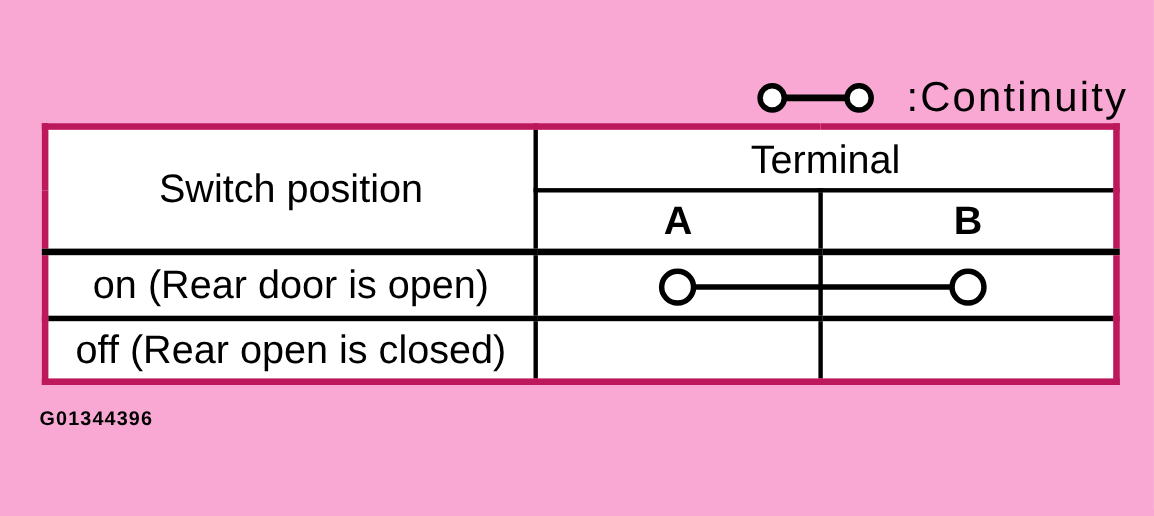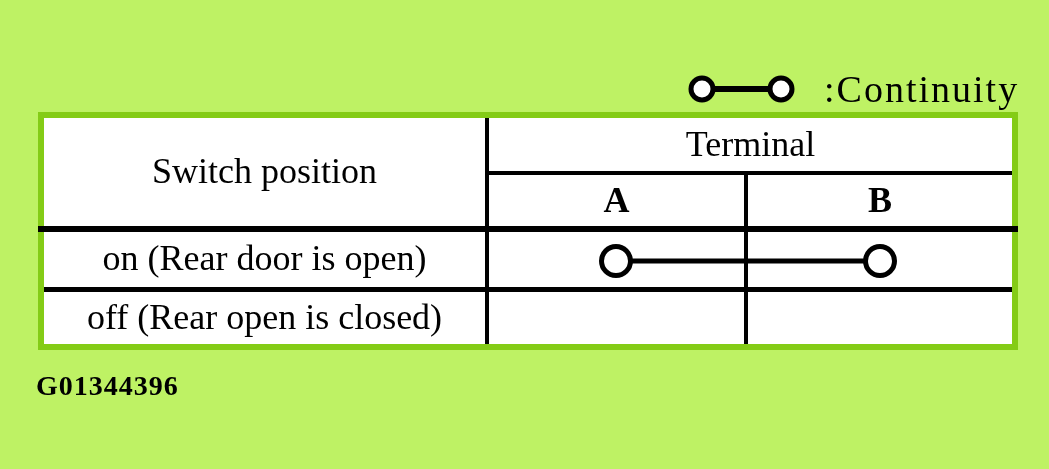--- a/index.html
+++ b/index.html
@@ -1,22 +1,22 @@
 <!DOCTYPE html>
 <html><head>
 <meta charset="utf-8">
 <style>
   html, body { margin: 0; padding: 0; background: #ffffff; }
   .canvas {
     position: relative;
     width: 1049px;
     height: 469px;
-    background: #bef264;
+    background: #f9a8d4;
     color: #000000;
-    font-family: Liberation Serif, serif;
+    font-family: Liberation Sans, sans-serif;
     overflow: hidden;
   }
 
   
   .legend {
     position: absolute;
     left: 688px;
     top: 70px;
     display: flex;
     align-items: center;
@@ -31,21 +31,21 @@
   }
 
   
   table.cont {
     position: absolute;
     left: 38px;
     top: 112px;
     width: 974px;
     table-layout: fixed;
     border-collapse: collapse;
-    border: 6px solid #84cc16;
+    border: 6px solid #be185d;
     background: #fff;
   }
   table.cont td {
     border: 4px solid #000;
     padding: 0;
     text-align: center;
     vertical-align: middle;
     font-size: 36px;
     line-height: 1.1;
     overflow: hidden;
@@ -62,21 +62,21 @@
     left: 580px;
     top: 234px;
     pointer-events: none;
   }
 
   
   .figure-id {
     position: absolute;
     left: 36px;
     top: 370px;
-    font-size: 28px;
+    font-size: 18px;
     font-weight: bold;
     letter-spacing: 1px;
   }
 </style>
 </head>
 <body>
 
 <div class="canvas">
 
   <div class="legend">

